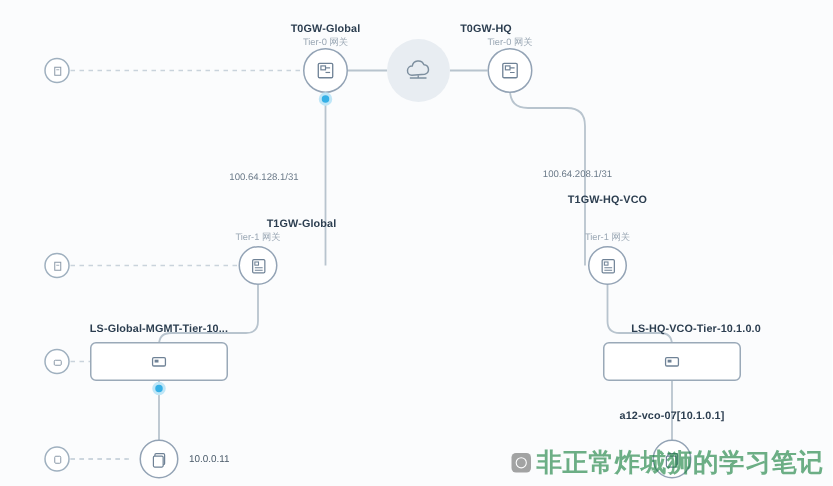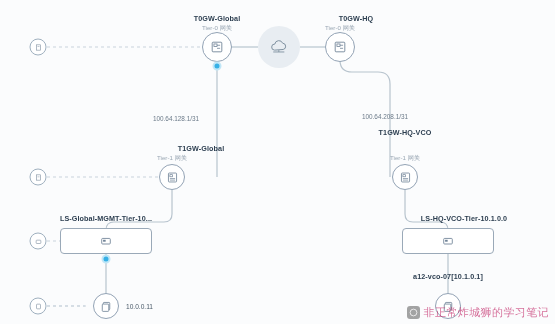--- a/index.html
+++ b/index.html
@@ -109,23 +109,23 @@
   .watermark {
     position: absolute;
     right: 6px;
     bottom: 4px;
     display: flex;
     align-items: center;
     gap: 4px;
     opacity: .62;
   }
   .wm-text {
-    font-size: 11px;
-    color: #be185d;
-    font-weight: normal;
+    font-size: 17px;
+    color: #15803d;
+    font-weight: bold;
     letter-spacing: .4px;
   }
   .wm-badge {
     width: 13px;
     height: 13px;
     border-radius: 3px;
     background: #6d6d6d;
     display: flex;
     align-items: center;
     justify-content: center;
@@ -211,21 +211,21 @@
   <div class="node" style="left:279px; top:47px;">
     <div class="cloud-wrap">
       <svg width="20" height="16" viewBox="0 0 22 18">
         <path d="M6 12.5 a3.4 3.4 0 0 1 .3-6.8 a4.6 4.6 0 0 1 8.8-1 a3.6 3.6 0 0 1 .6 7.1 z" fill="none" stroke="#7d8f9f" stroke-width="1.1" stroke-linejoin="round"></path>
         <line x1="4.5" y1="14.6" x2="17" y2="14.6" stroke="#7d8f9f" stroke-width="1"></line>
         <line x1="10.8" y1="12.5" x2="10.8" y2="14.6" stroke="#7d8f9f" stroke-width="1"></line>
       </svg>
     </div>
   </div>
 
-  <div class="label" style="left:356px; top:14px;">T0GW-HQ</div>
+  <div class="label" style="left:324px; top:14px;">T0GW-HQ</div>
   <div class="sub" style="left:340px; top:24px;">Tier-0 网关</div>
   <div class="node" style="left:340px; top:47px;">
     <div class="circ big">
       <svg width="14" height="14" viewBox="0 0 16 16">
         <rect x="2.5" y="2.5" width="11" height="11" rx="1" fill="none" stroke="#6f8296" stroke-width="1"></rect>
         <rect x="4.5" y="4.5" width="3.5" height="3" fill="none" stroke="#6f8296" stroke-width=".9"></rect>
         <line x1="8" y1="9.5" x2="11.5" y2="9.5" stroke="#6f8296" stroke-width=".9"></line>
         <line x1="8" y1="6" x2="11.5" y2="6" stroke="#6f8296" stroke-width=".9"></line>
       </svg>
     </div>

